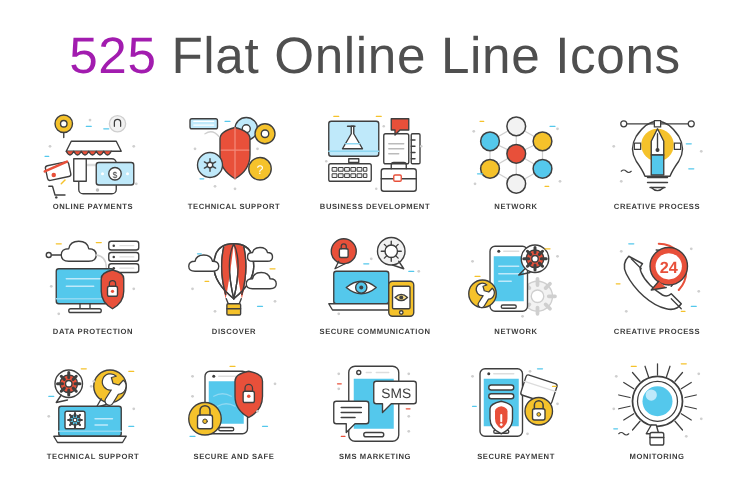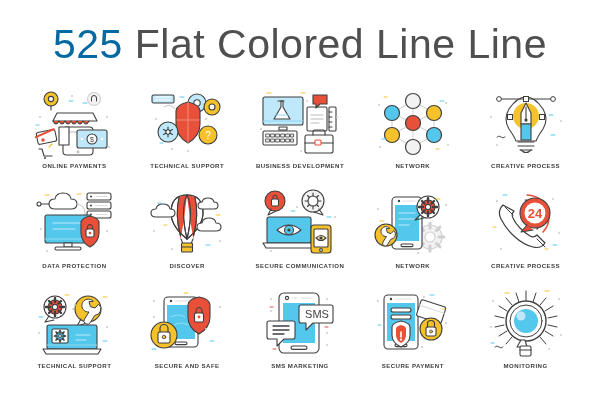--- a/index.html
+++ b/index.html
@@ -23,21 +23,21 @@
     text-align: center;
     white-space: nowrap;
   }
   .title {
     font-size: 41px;
     font-weight: 400;
     letter-spacing: 0.5px;
     color: #4a4a4a;
     line-height: 1;
   }
-  .title .count { color: #0369a1; }
+  .title .count { color: #a21caf; }
   .title .rest { color: #4f4f4f; }
 
   
   .grid {
     position: absolute;
     left: 18px; top: 86px;
     width: 564px;
     display: grid;
     grid-template-columns: repeat(5, 1fr);
     grid-template-rows: repeat(3, 100px);
@@ -66,21 +66,21 @@
     white-space: nowrap;
   }
 </style>
 </head>
 <body>
 
 <div id="page">
 
   <div class="title-wrap">
     <span class="title">
-      <span class="count">525</span><span class="rest"> Flat Colored Line Line</span>
+      <span class="count">525</span><span class="rest"> Flat Online Line Icons</span>
     </span>
   </div>
 
   <div class="grid">
 
     <div class="cell">
       <div class="art">
         <svg width="86" height="72" viewBox="0 0 86 72">
           <g fill="none" stroke="#3f3f3f" stroke-width="1.1" stroke-linecap="round" stroke-linejoin="round">
             <circle cx="20" cy="12" r="7" fill="#f5c22b" stroke="#3f3f3f"></circle>

